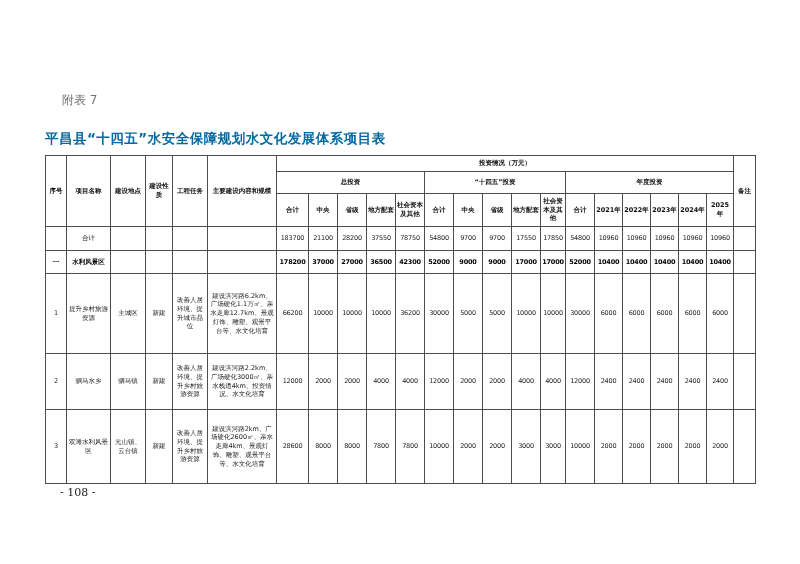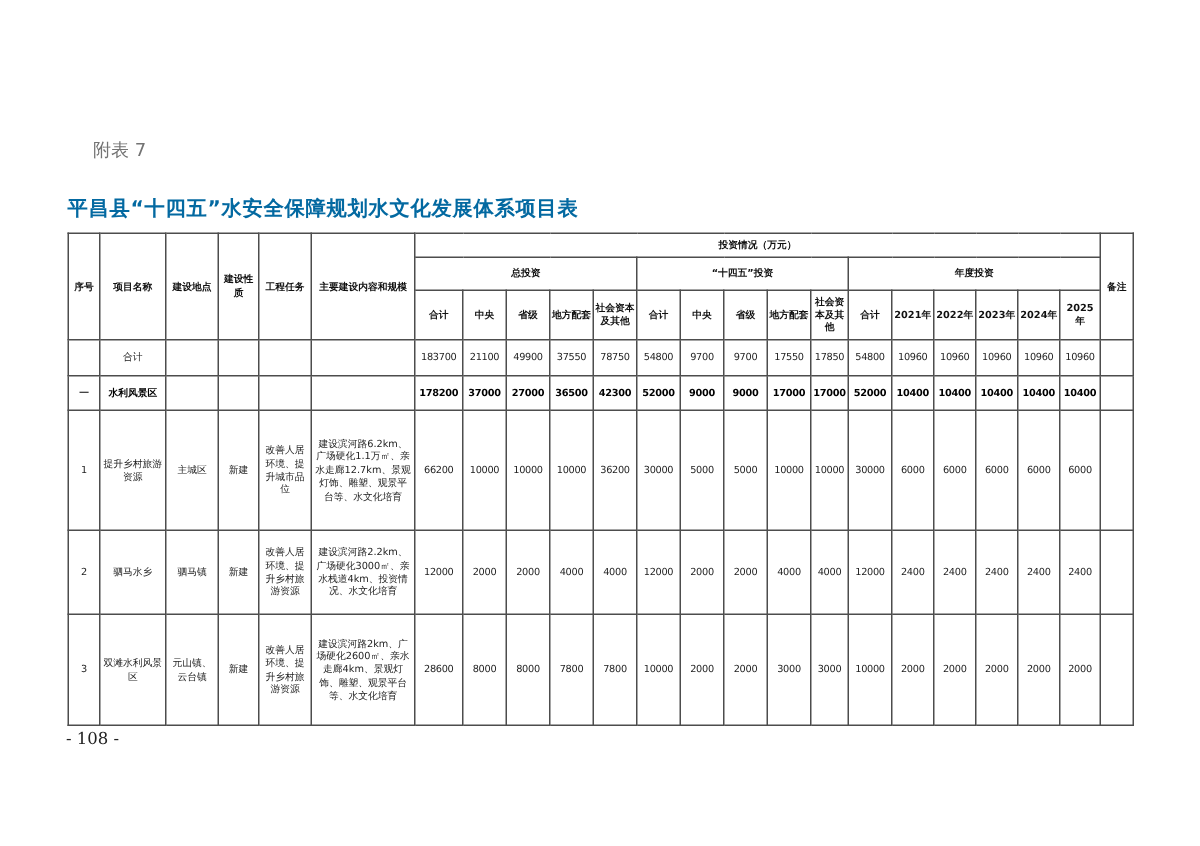--- a/index.html
+++ b/index.html
@@ -10,21 +10,21 @@
   }
   .appendix-label{
     position:absolute;left:62px;top:92px;font-size:12px;font-weight:normal;color:#737373;
     font-family:"DejaVu Sans",sans-serif;
   }
   .doc-title{
     position:absolute;left:45px;top:130px;width:710px;text-align:left;
     font-size:13.5px;font-weight:bold;color:#0369a1;letter-spacing:0.5px;
   }
   .page-number{
-    position:absolute;left:44px;top:486px;font-size:11px;color:#222;
+    position:absolute;left:60px;top:486px;font-size:11px;color:#222;
     font-family:"DejaVu Serif","Liberation Serif",serif;
   }
   table.project-table{
     position:absolute;left:45px;top:155px;width:710px;
     border-collapse:collapse;table-layout:fixed;
   }
   .project-table th,.project-table td{
     border:1px solid #4d4d4d;
     font-size:6.5px;line-height:1.35;
     text-align:center;vertical-align:middle;
@@ -115,21 +115,21 @@
   <tbody>
       <tr class="row-summary">
         <td></td>
         <td>合计</td>
         <td></td>
         <td></td>
         <td></td>
         <td class="content-cell"></td>
         <td class="num">183700</td>
         <td class="num">21100</td>
-        <td class="num">49900</td>
+        <td class="num">28200</td>
         <td class="num">37550</td>
         <td class="num">78750</td>
         <td class="num">54800</td>
         <td class="num">9700</td>
         <td class="num">9700</td>
         <td class="num">17550</td>
         <td class="num">17850</td>
         <td class="num">54800</td>
         <td class="num">10960</td>
         <td class="num">10960</td>

